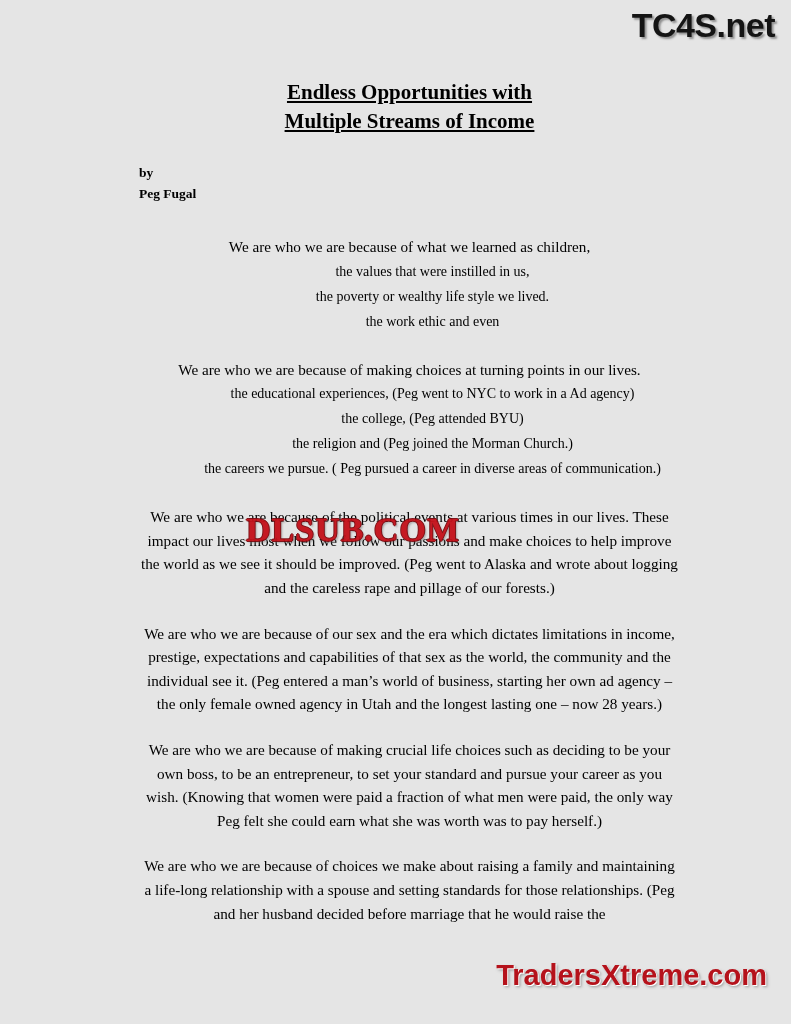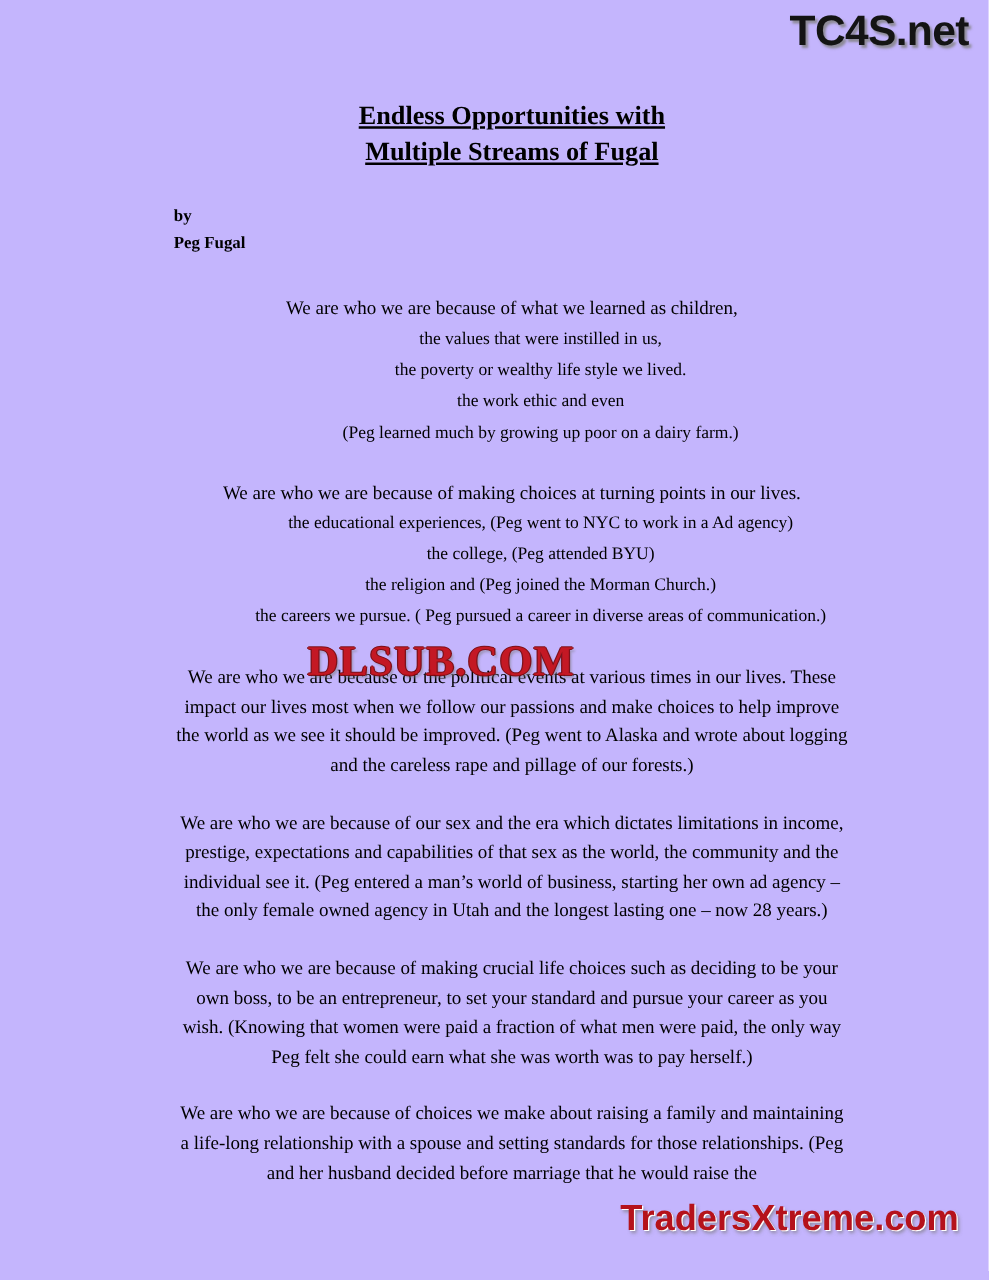--- a/index.html
+++ b/index.html
@@ -12,21 +12,21 @@
     height: 1024px;
     position: relative;
     overflow: hidden;
     font-family: "Liberation Serif", serif;
     color: #000000;
   }
   .page {
     position: relative;
     width: 791px;
     height: 1024px;
-    background: #c4b5fd;
+    background: #e5e5e5;
   }
 
   
   .wm-top {
     position: absolute;
     top: 6px;
     right: 16px;
     font-family: "Liberation Sans", sans-serif;
     font-weight: bold;
     font-size: 34px;
@@ -119,34 +119,33 @@
 <body>
 
 <div class="page">
 
   <div class="wm-top">TC4S.net</div>
 
   <div class="doc">
 
     <div class="title">
       <span>Endless Opportunities with</span>
-      <span class="line2">Multiple Streams of Fugal</span>
+      <span class="line2">Multiple Streams of Income</span>
     </div>
 
     <div class="byline">
       <div>by</div>
       <div>Peg Fugal</div>
     </div>
 
     <div class="para first">
       <div class="lead">We are who we are because of what we learned as children,</div>
       <div class="sub">the values that were instilled in us,</div>
       <div class="sub">the poverty or wealthy life style we lived.</div>
       <div class="sub">the work ethic and even</div>
-      <div class="sub">(Peg learned much by growing up poor on a dairy farm.)</div>
     </div>
 
     <div class="para gap-md">
       <div class="lead">We are who we are because of making choices at turning points in our lives.</div>
       <div class="sub">the educational experiences, (Peg went  to NYC to work in a Ad agency)</div>
       <div class="sub">the college,  (Peg attended BYU)</div>
       <div class="sub">the religion and (Peg joined the Morman Church.)</div>
       <div class="sub">the careers we pursue. ( Peg pursued a career in diverse areas of communication.)</div>
     </div>
 

